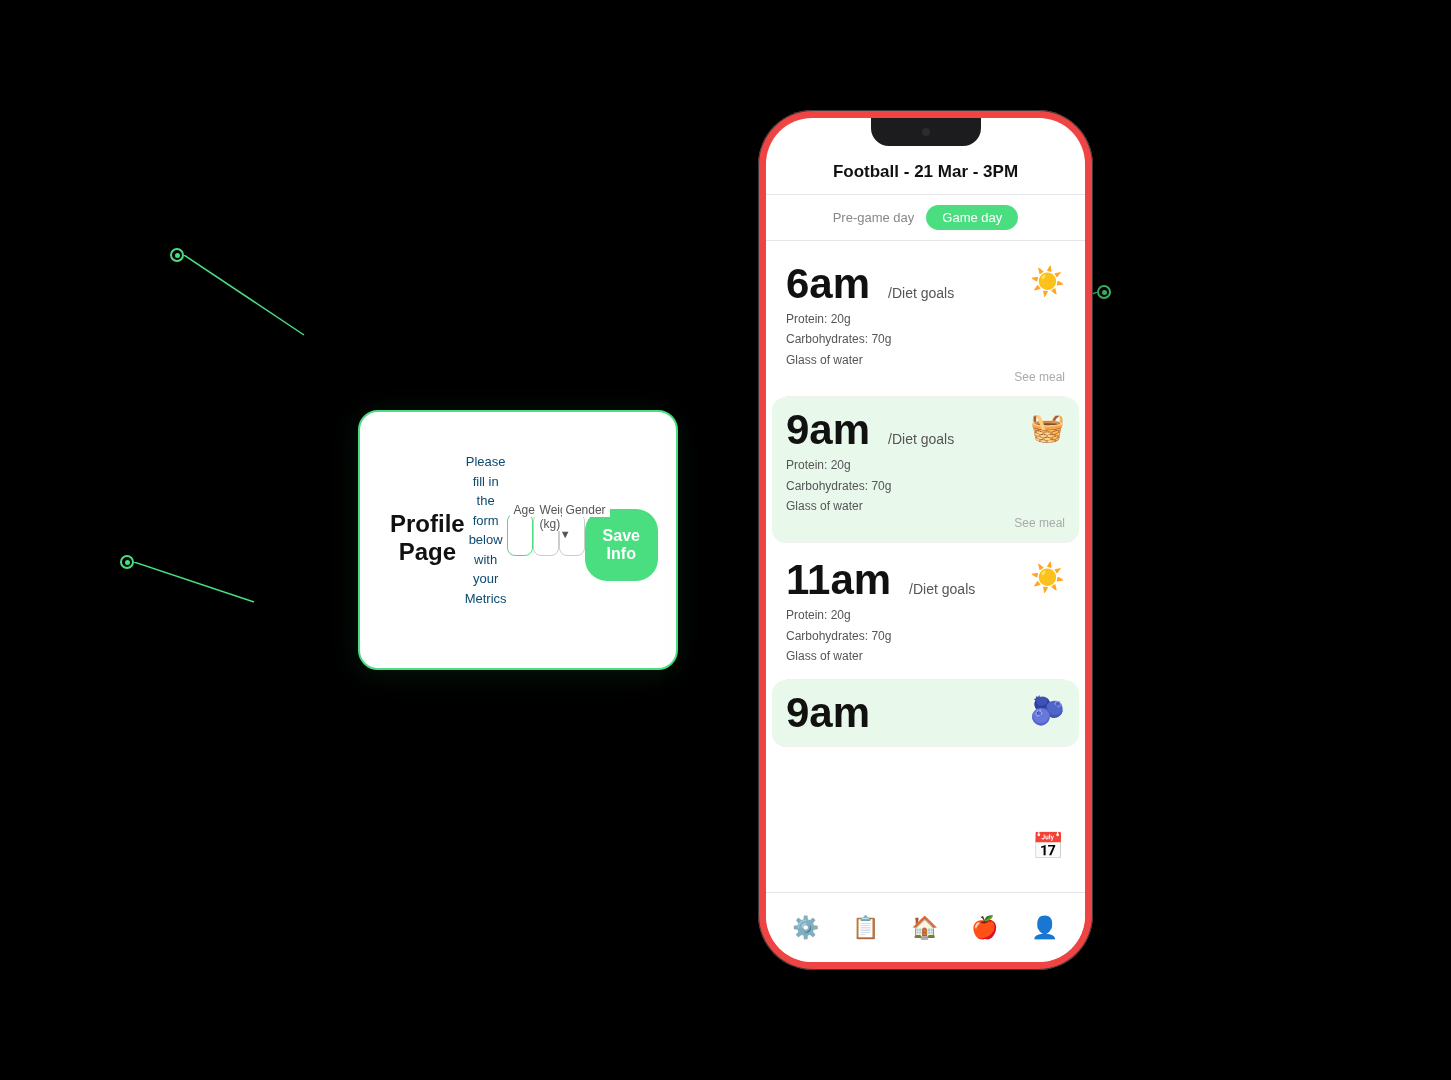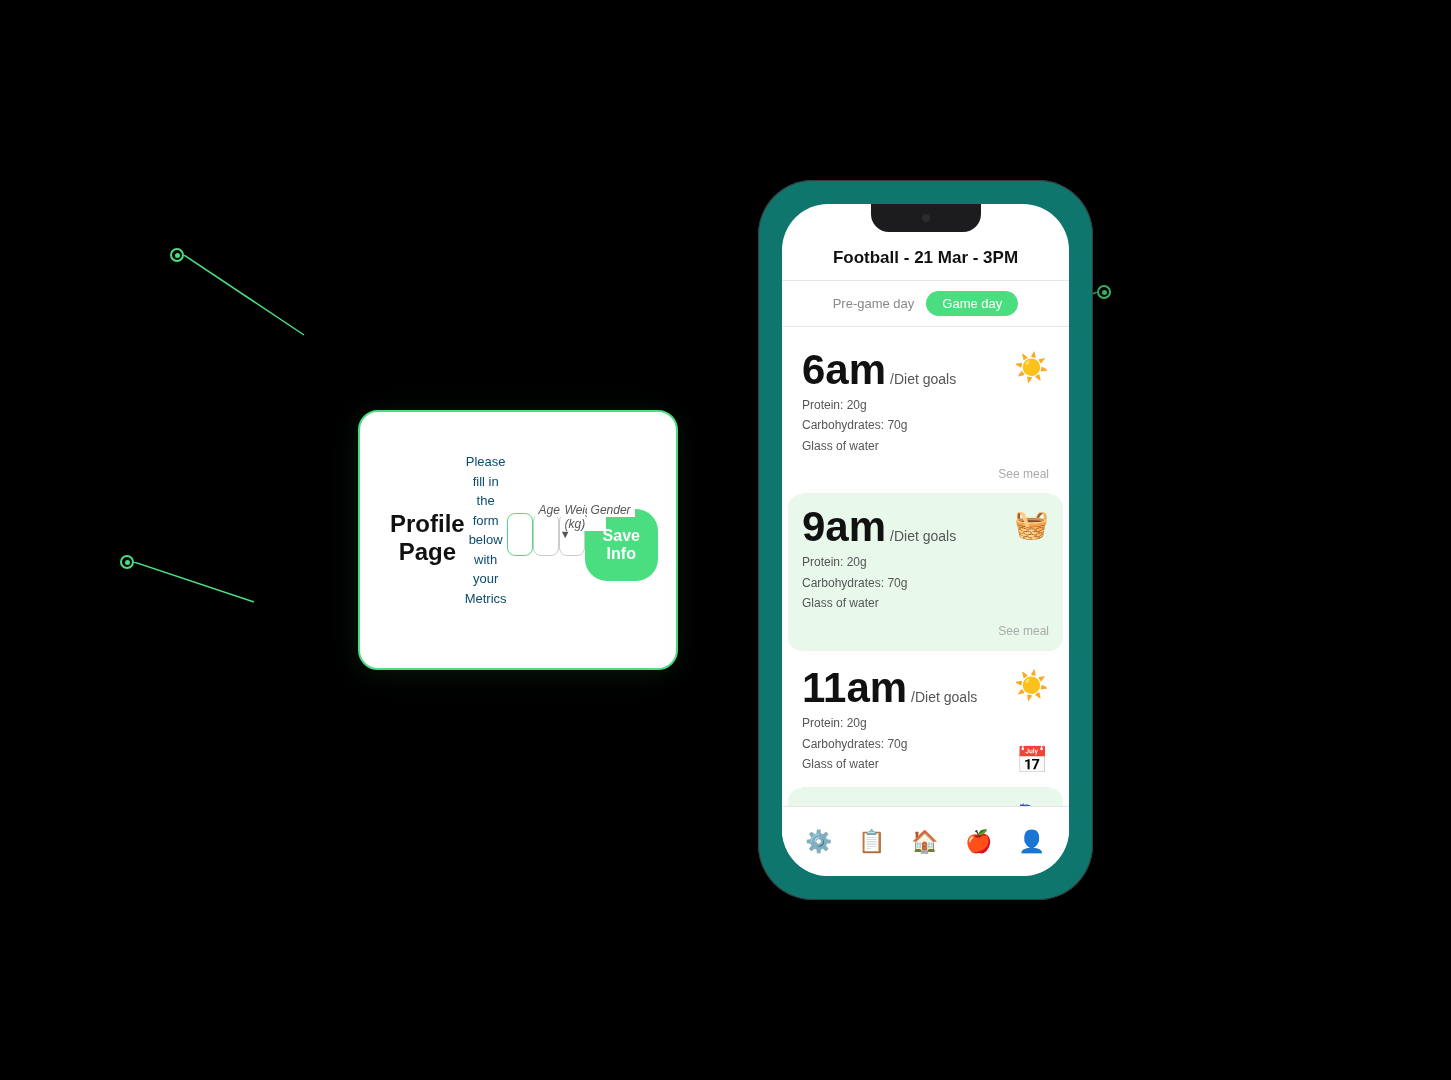--- a/index.html
+++ b/index.html
@@ -105,27 +105,26 @@
       line-height: 1.5;
     }
     .form-field {
       position: relative;
       width: 100%;
       margin-bottom: 16px;
     }
     .form-field label {
       position: absolute;
       top: -10px;
-      left: 28px;
+      left: 3px;
       background: #fff;
       padding: 0 4px;
       font-size: 12px;
       color: #555;
       z-index: 1;
-      font-style: italic;
     }
     .form-field input,
     .form-field select {
       width: 100%;
       border: 1.5px solid #ccc;
       border-radius: 8px;
       padding: 14px 12px 10px;
       font-size: 15px;
       color: #333;
       outline: none;
@@ -164,24 +163,24 @@
       margin-top: 6px;
     }
 
     
     .phone-wrap {
       position: relative;
       z-index: 10;
     }
     .phone {
       width: 335px;
-      height: 720px;
-      background: #0f766e;
+      height: 860px;
+      background: #ef4444;
       border-radius: 55px;
-      padding: 24px;
+      padding: 8px;
       position: relative;
       box-shadow: 0 30px 80px rgba(0,0,0,0.6), inset 0 0 0 1px #3a3a3c;
     }
     .phone-inner {
       width: 100%;
       height: 100%;
       background: #fff;
       border-radius: 46px;
       overflow: hidden;
       position: relative;
@@ -259,21 +258,21 @@
       margin-bottom: 4px;
     }
     .meal-header {
       display: flex;
       align-items: flex-start;
       justify-content: space-between;
     }
     .meal-time {
       display: flex;
       align-items: baseline;
-      gap: 4px;
+      gap: 18px;
       justify-content: flex-end;
     }
     .meal-hour {
       font-size: 42px;
       font-weight: 800;
       color: #111;
       line-height: 1;
     }
     .meal-suffix {
       font-size: 14px;
@@ -287,21 +286,21 @@
     .meal-details {
       font-size: 12px;
       color: #555;
       line-height: 1.7;
       margin-top: 4px;
     }
     .see-meal {
       font-size: 12px;
       color: #aaa;
       text-align: right;
-      margin-top: 11px;
+      margin-top: 0;
     }
     .partial-card {
       padding: 8px 0 0;
     }
     .partial-hour {
       font-size: 42px;
       font-weight: 800;
       color: #111;
       line-height: 1;
     }

